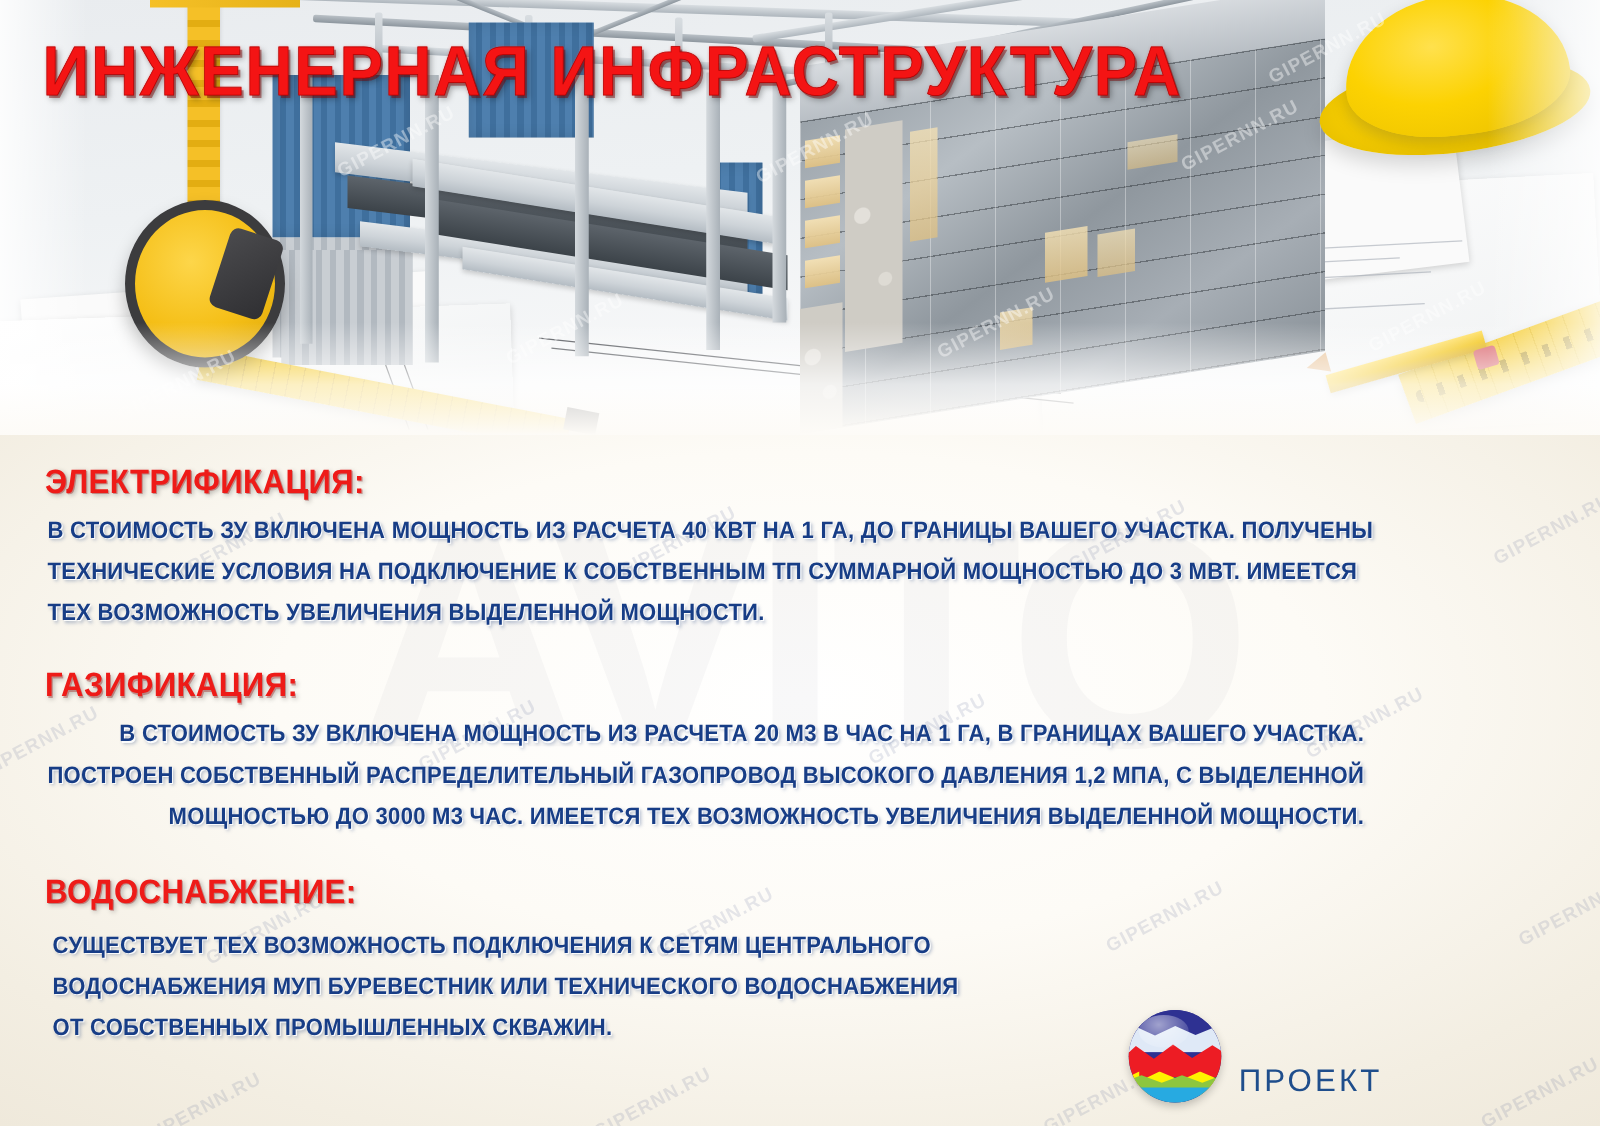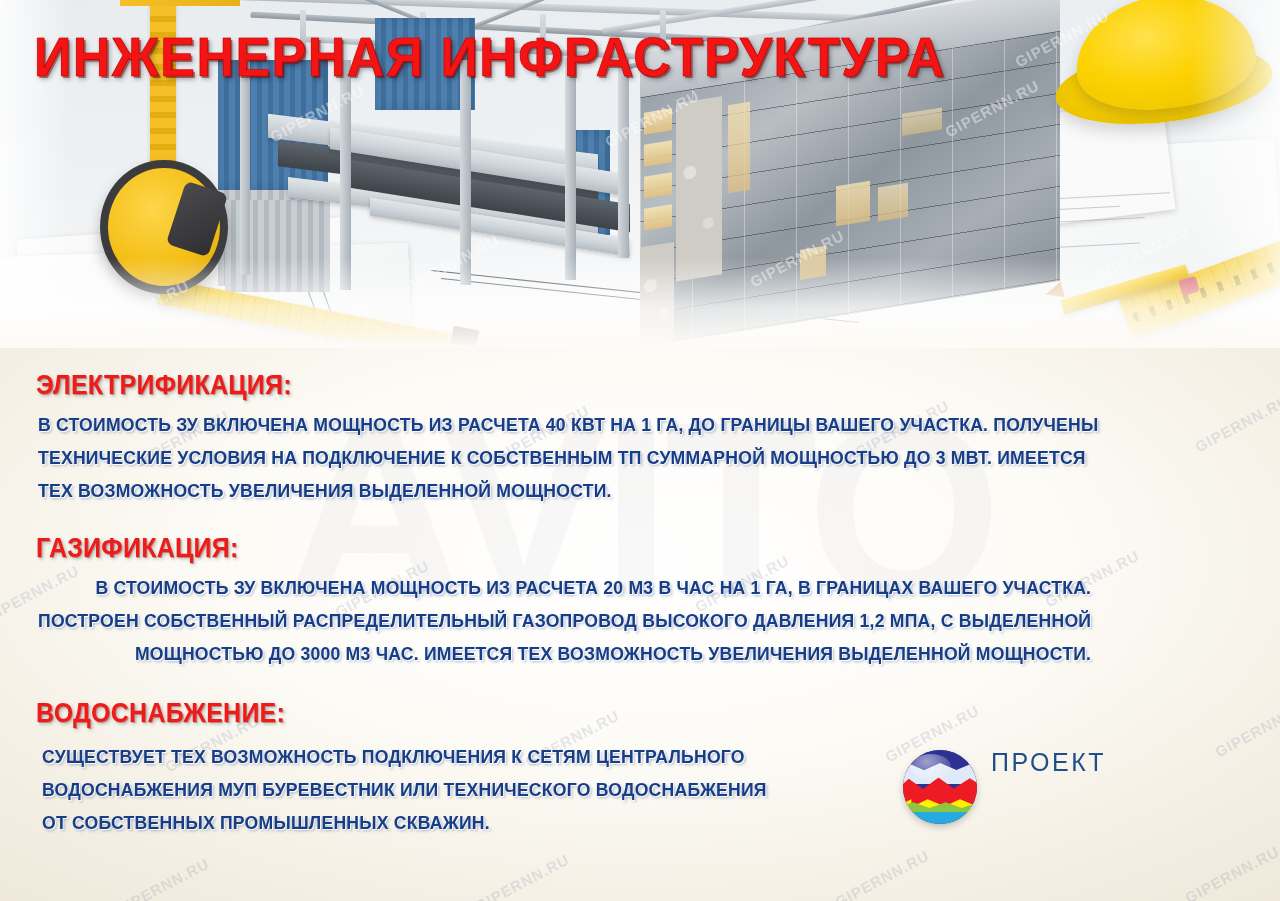--- a/index.html
+++ b/index.html
@@ -240,22 +240,22 @@
     text-shadow:1px 1px 0 rgba(255,255,255,.9),2px 2px 3px rgba(30,60,120,.35);
   }
   .s-elec{position:absolute;left:36px;top:22px;}
   .s-elec .body{position:absolute;left:2px;top:38px;}
   .s-gas {position:absolute;left:36px;top:185px;text-align:right;}
   .s-gas .body{position:absolute;left:2px;top:38px;}
   .s-water{position:absolute;left:36px;top:350px;}
   .s-water .body{position:absolute;left:6px;top:42px;}
 
   
-  .logo{position:absolute;left:903px;top:750px;width:340px;height:92px;z-index:8;
-        display:flex;align-items:flex-start;gap:14px;}
+  .logo{position:absolute;left:903px;top:790px;width:340px;height:92px;z-index:8;
+        display:flex;align-items:flex-end;gap:14px;}
   .globe{
     position:relative;width:74px;height:74px;border-radius:50%;
     overflow:hidden;flex:0 0 74px;
     box-shadow:0 3px 7px rgba(0,0,0,.22), inset -6px -7px 14px rgba(0,0,0,.18);
     background:#2e3192;
   }
   .globe .band{position:absolute;left:-6px;width:90px;}
   .b-navy {top:0;height:22px;background:#2e3192;}
   .b-white{top:12px;height:22px;background:#dfe9f7;
            clip-path:polygon(0 40%,14% 8%,30% 38%,48% 4%,66% 36%,84% 6%,100% 38%,100% 100%,0 100%);}

